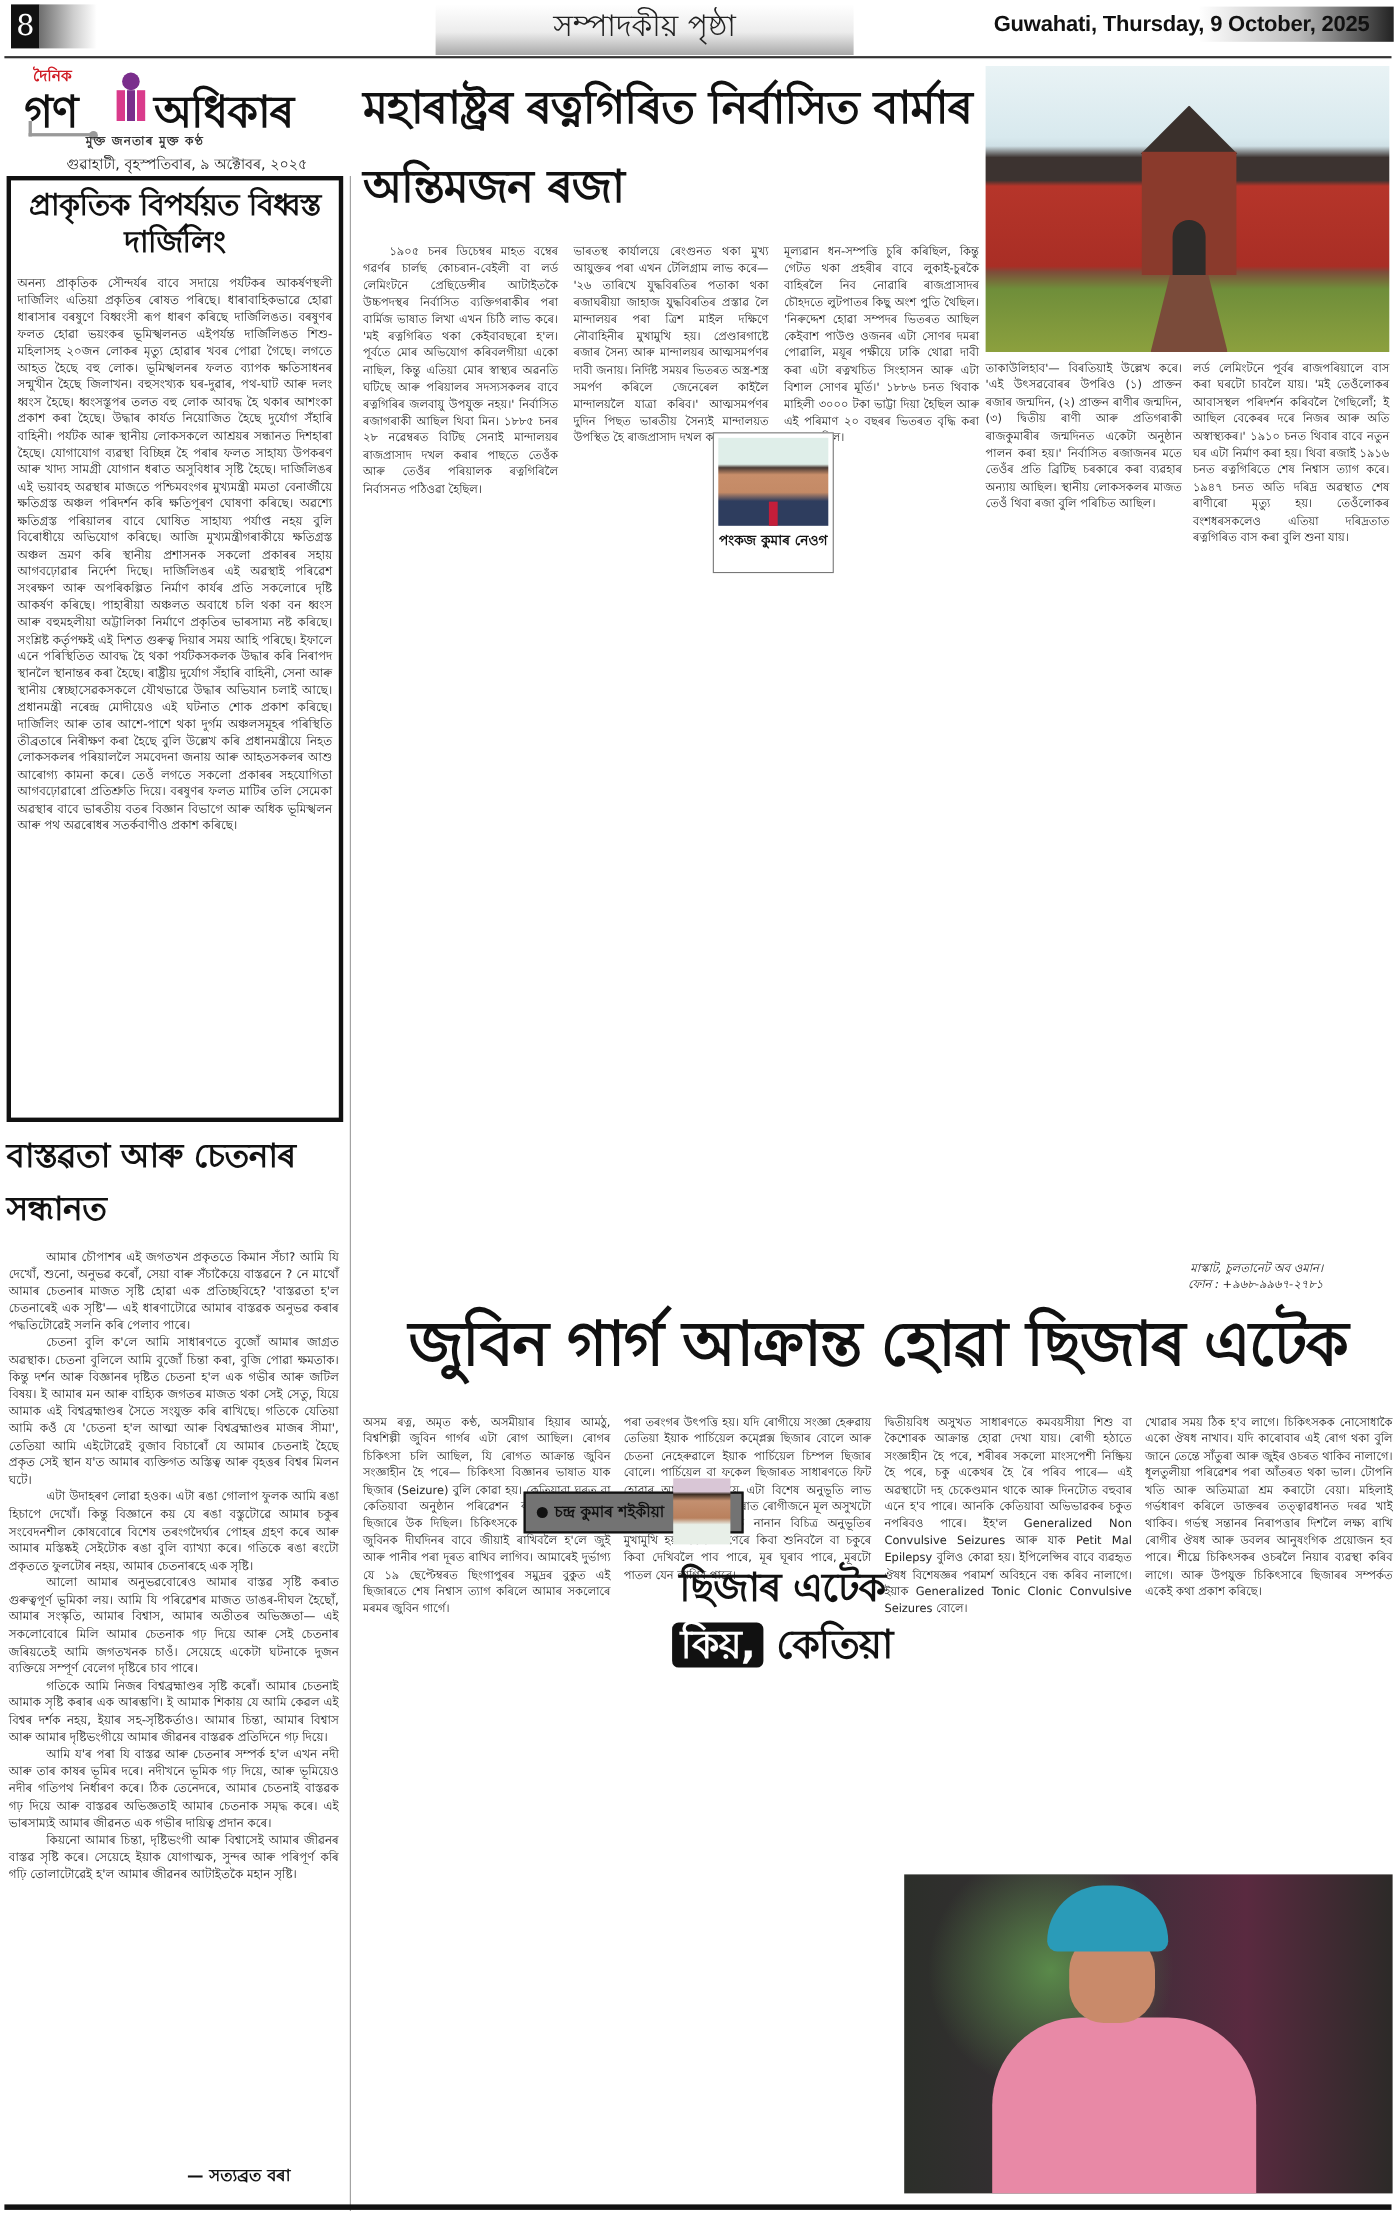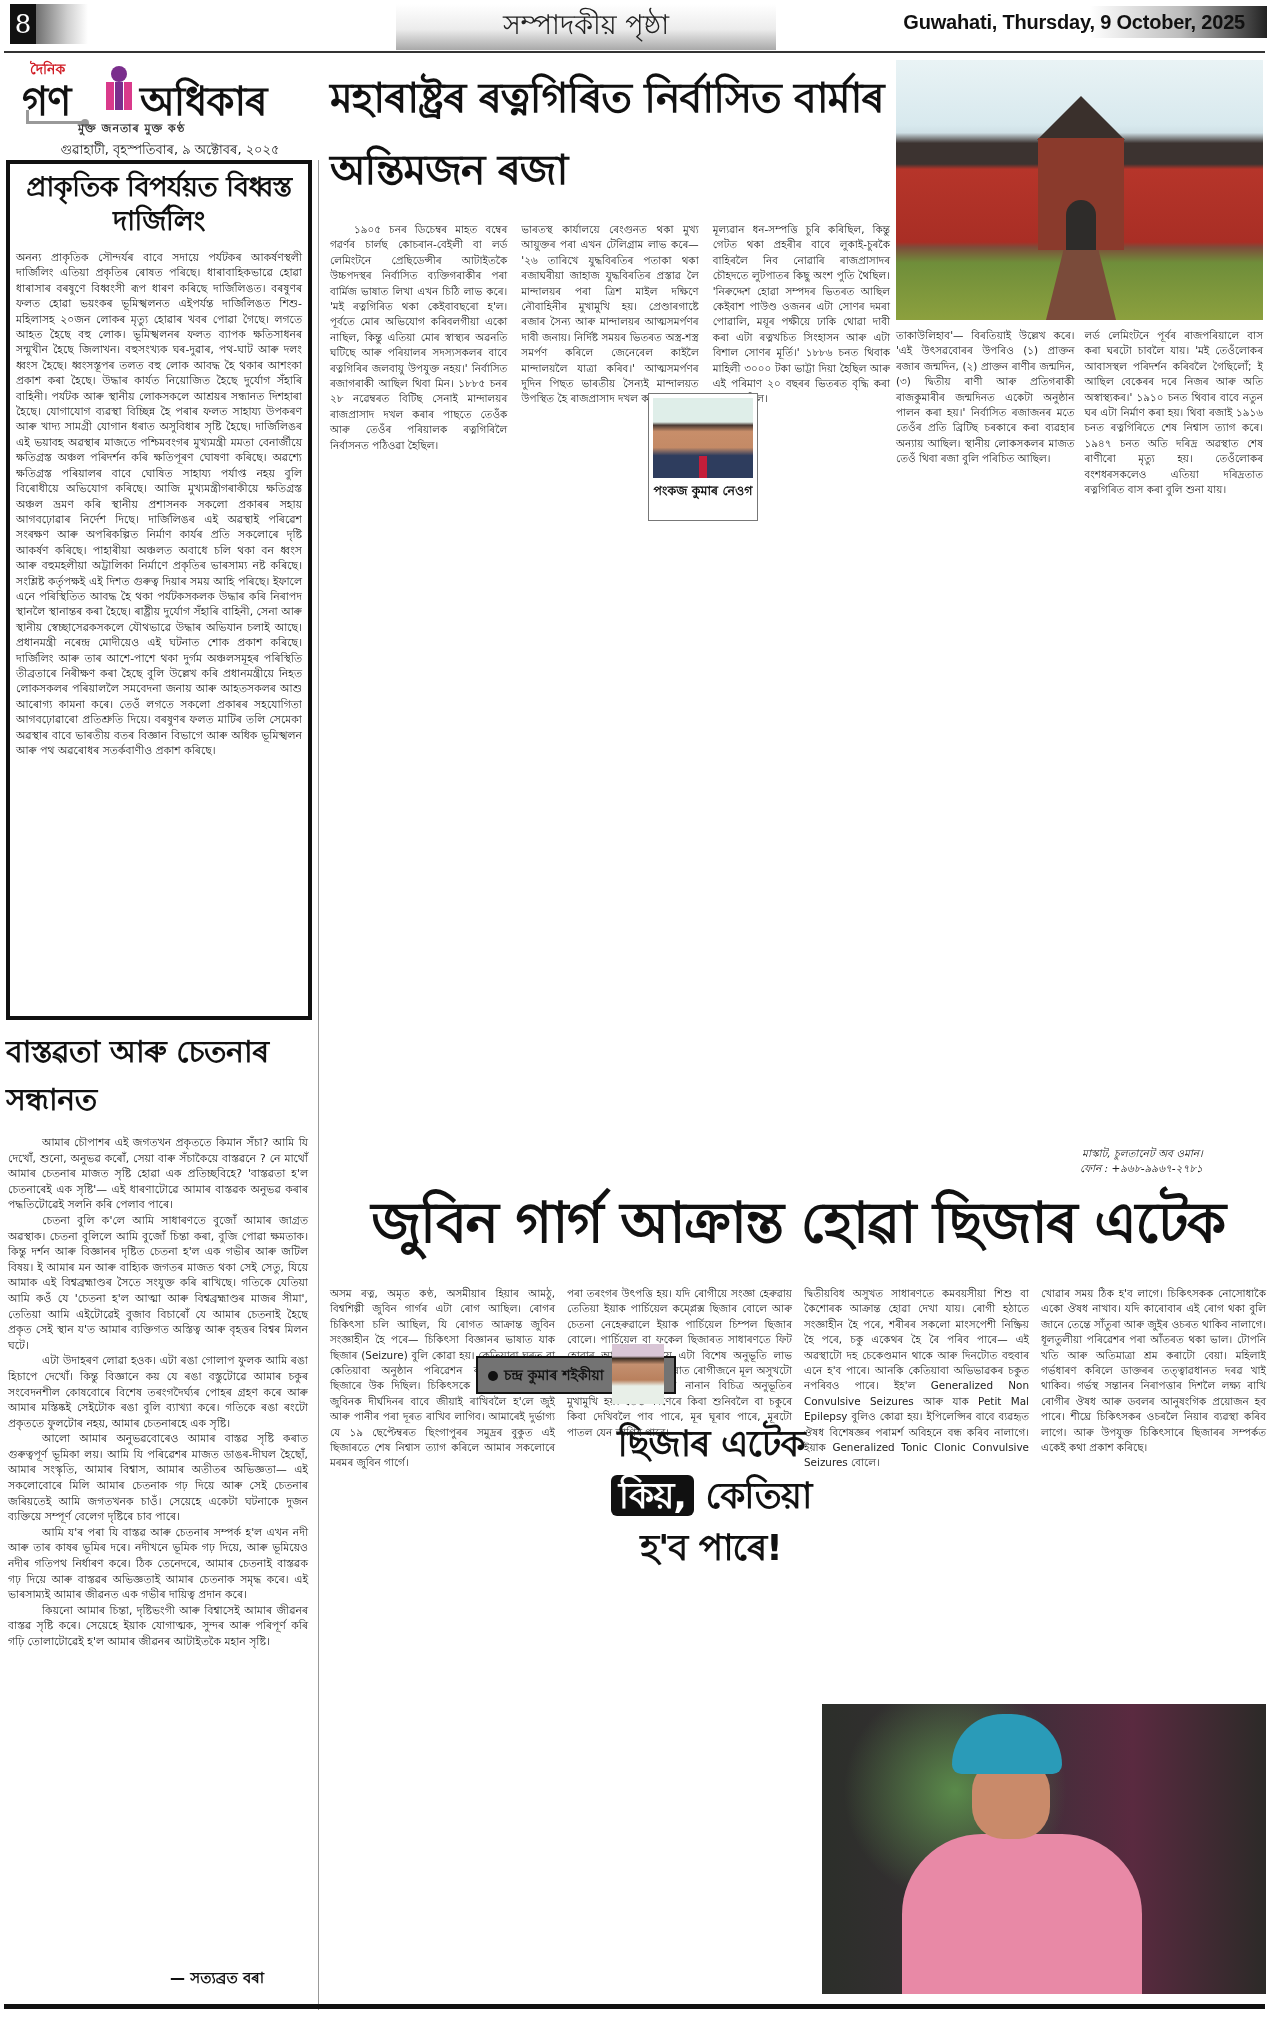--- a/index.html
+++ b/index.html
@@ -152,20 +152,21 @@
   <div class="editorial-title">প্ৰাকৃতিক বিপৰ্যয়ত বিধ্বস্ত দাৰ্জিলিং</div>
   <div class="editorial-body">অনন্য প্ৰাকৃতিক সৌন্দৰ্যৰ বাবে সদায়ে পৰ্যটকৰ আকৰ্ষণস্থলী দাৰ্জিলিং এতিয়া প্ৰকৃতিৰ ৰোষত পৰিছে। ধাৰাবাহিকভাৱে হোৱা ধাৰাসাৰ বৰষুণে বিধ্বংসী ৰূপ ধাৰণ কৰিছে দাৰ্জিলিঙত। বৰষুণৰ ফলত হোৱা ভয়ংকৰ ভূমিস্খলনত এইপৰ্যন্ত দাৰ্জিলিঙত শিশু-মহিলাসহ ২০জন লোকৰ মৃত্যু হোৱাৰ খবৰ পোৱা গৈছে। লগতে আহত হৈছে বহু লোক। ভূমিস্খলনৰ ফলত ব্যাপক ক্ষতিসাধনৰ সন্মুখীন হৈছে জিলাখন। বহুসংখ্যক ঘৰ-দুৱাৰ, পথ-ঘাট আৰু দলং ধ্বংস হৈছে। ধ্বংসস্তূপৰ তলত বহু লোক আবদ্ধ হৈ থকাৰ আশংকা প্ৰকাশ কৰা হৈছে। উদ্ধাৰ কাৰ্যত নিয়োজিত হৈছে দুৰ্যোগ সঁহাৰি বাহিনী। পৰ্যটক আৰু স্থানীয় লোকসকলে আশ্ৰয়ৰ সন্ধানত দিশহাৰা হৈছে। যোগাযোগ ব্যৱস্থা বিচ্ছিন্ন হৈ পৰাৰ ফলত সাহায্য উপকৰণ আৰু খাদ্য সামগ্ৰী যোগান ধৰাত অসুবিধাৰ সৃষ্টি হৈছে। দাৰ্জিলিঙৰ এই ভয়াবহ অৱস্থাৰ মাজতে পশ্চিমবংগৰ মুখ্যমন্ত্ৰী মমতা বেনাৰ্জীয়ে ক্ষতিগ্ৰস্ত অঞ্চল পৰিদৰ্শন কৰি ক্ষতিপূৰণ ঘোষণা কৰিছে। অৱশ্যে ক্ষতিগ্ৰস্ত পৰিয়ালৰ বাবে ঘোষিত সাহায্য পৰ্যাপ্ত নহয় বুলি বিৰোধীয়ে অভিযোগ কৰিছে। আজি মুখ্যমন্ত্ৰীগৰাকীয়ে ক্ষতিগ্ৰস্ত অঞ্চল ভ্ৰমণ কৰি স্থানীয় প্ৰশাসনক সকলো প্ৰকাৰৰ সহায় আগবঢ়োৱাৰ নিৰ্দেশ দিছে। দাৰ্জিলিঙৰ এই অৱস্থাই পৰিৱেশ সংৰক্ষণ আৰু অপৰিকল্পিত নিৰ্মাণ কাৰ্যৰ প্ৰতি সকলোৰে দৃষ্টি আকৰ্ষণ কৰিছে। পাহাৰীয়া অঞ্চলত অবাধে চলি থকা বন ধ্বংস আৰু বহুমহলীয়া অট্টালিকা নিৰ্মাণে প্ৰকৃতিৰ ভাৰসাম্য নষ্ট কৰিছে। সংশ্লিষ্ট কৰ্তৃপক্ষই এই দিশত গুৰুত্ব দিয়াৰ সময় আহি পৰিছে। ইফালে এনে পৰিস্থিতিত আবদ্ধ হৈ থকা পৰ্যটকসকলক উদ্ধাৰ কৰি নিৰাপদ স্থানলৈ স্থানান্তৰ কৰা হৈছে। ৰাষ্ট্ৰীয় দুৰ্যোগ সঁহাৰি বাহিনী, সেনা আৰু স্থানীয় স্বেচ্ছাসেৱকসকলে যৌথভাৱে উদ্ধাৰ অভিযান চলাই আছে। প্ৰধানমন্ত্ৰী নৰেন্দ্ৰ মোদীয়েও এই ঘটনাত শোক প্ৰকাশ কৰিছে। দাৰ্জিলিং আৰু তাৰ আশে-পাশে থকা দুৰ্গম অঞ্চলসমূহৰ পৰিস্থিতি তীব্ৰতাৰে নিৰীক্ষণ কৰা হৈছে বুলি উল্লেখ কৰি প্ৰধানমন্ত্ৰীয়ে নিহত লোকসকলৰ পৰিয়াললৈ সমবেদনা জনায় আৰু আহতসকলৰ আশু আৰোগ্য কামনা কৰে। তেওঁ লগতে সকলো প্ৰকাৰৰ সহযোগিতা আগবঢ়োৱাৰো প্ৰতিশ্ৰুতি দিয়ে। বৰষুণৰ ফলত মাটিৰ তলি সেমেকা অৱস্থাৰ বাবে ভাৰতীয় বতৰ বিজ্ঞান বিভাগে আৰু অধিক ভূমিস্খলন আৰু পথ অৱৰোধৰ সতৰ্কবাণীও প্ৰকাশ কৰিছে।</div>
 </div>
 
 <div class="abs head-left">বাস্তৱতা আৰু চেতনাৰ সন্ধানত</div>
 <div class="abs article-left">
   <p>আমাৰ চৌপাশৰ এই জগতখন প্ৰকৃততে কিমান সঁচা? আমি যি দেখোঁ, শুনো, অনুভৱ কৰোঁ, সেয়া বাৰু সঁচাকৈয়ে বাস্তৱনে ? নে মাথোঁ আমাৰ চেতনাৰ মাজত সৃষ্টি হোৱা এক প্ৰতিচ্ছবিহে? 'বাস্তৱতা হ'ল চেতনাৰেই এক সৃষ্টি'— এই ধাৰণাটোৱে আমাৰ বাস্তৱক অনুভৱ কৰাৰ পদ্ধতিটোৱেই সলনি কৰি পেলাব পাৰে।</p>
   <p>চেতনা বুলি ক'লে আমি সাধাৰণতে বুজোঁ আমাৰ জাগ্ৰত অৱস্থাক। চেতনা বুলিলে আমি বুজোঁ চিন্তা কৰা, বুজি পোৱা ক্ষমতাক। কিন্তু দৰ্শন আৰু বিজ্ঞানৰ দৃষ্টিত চেতনা হ'ল এক গভীৰ আৰু জটিল বিষয়। ই আমাৰ মন আৰু বাহ্যিক জগতৰ মাজত থকা সেই সেতু, যিয়ে আমাক এই বিশ্বব্ৰহ্মাণ্ডৰ সৈতে সংযুক্ত কৰি ৰাখিছে। গতিকে যেতিয়া আমি কওঁ যে 'চেতনা হ'ল আত্মা আৰু বিশ্বব্ৰহ্মাণ্ডৰ মাজৰ সীমা', তেতিয়া আমি এইটোৱেই বুজাব বিচাৰোঁ যে আমাৰ চেতনাই হৈছে প্ৰকৃত সেই স্থান য'ত আমাৰ ব্যক্তিগত অস্তিত্ব আৰু বৃহত্তৰ বিশ্বৰ মিলন ঘটে।</p>
   <p>এটা উদাহৰণ লোৱা হওক। এটা ৰঙা গোলাপ ফুলক আমি ৰঙা হিচাপে দেখোঁ। কিন্তু বিজ্ঞানে কয় যে ৰঙা বস্তুটোৱে আমাৰ চকুৰ সংবেদনশীল কোষবোৰে বিশেষ তৰংগদৈৰ্ঘ্যৰ পোহৰ গ্ৰহণ কৰে আৰু আমাৰ মস্তিষ্কই সেইটোক ৰঙা বুলি ব্যাখ্যা কৰে। গতিকে ৰঙা ৰংটো প্ৰকৃততে ফুলটোৰ নহয়, আমাৰ চেতনাৰহে এক সৃষ্টি।</p>
   <p>আলো আমাৰ অনুভৱবোৰেও আমাৰ বাস্তৱ সৃষ্টি কৰাত গুৰুত্বপূৰ্ণ ভূমিকা লয়। আমি যি পৰিৱেশৰ মাজত ডাঙৰ-দীঘল হৈছোঁ, আমাৰ সংস্কৃতি, আমাৰ বিশ্বাস, আমাৰ অতীতৰ অভিজ্ঞতা— এই সকলোবোৰে মিলি আমাৰ চেতনাক গঢ় দিয়ে আৰু সেই চেতনাৰ জৰিয়তেই আমি জগতখনক চাওঁ। সেয়েহে একেটা ঘটনাকে দুজন ব্যক্তিয়ে সম্পূৰ্ণ বেলেগ দৃষ্টিৰে চাব পাৰে।</p>
+  <p>গতিকে আমি নিজৰ বিশ্বব্ৰহ্মাণ্ডৰ সৃষ্টি কৰোঁ। আমাৰ চেতনাই আমাক সৃষ্টি কৰাৰ এক আৰম্ভণি। ই আমাক শিকায় যে আমি কেৱল এই বিশ্বৰ দৰ্শক নহয়, ইয়াৰ সহ-সৃষ্টিকৰ্তাও। আমাৰ চিন্তা, আমাৰ বিশ্বাস আৰু আমাৰ দৃষ্টিভংগীয়ে আমাৰ জীৱনৰ বাস্তৱক প্ৰতিদিনে গঢ় দিয়ে।</p>
   <p>আমি য'ৰ পৰা যি বাস্তৱ আৰু চেতনাৰ সম্পৰ্ক হ'ল এখন নদী আৰু তাৰ কাষৰ ভূমিৰ দৰে। নদীখনে ভূমিক গঢ় দিয়ে, আৰু ভূমিয়েও নদীৰ গতিপথ নিৰ্ধাৰণ কৰে। ঠিক তেনেদৰে, আমাৰ চেতনাই বাস্তৱক গঢ় দিয়ে আৰু বাস্তৱৰ অভিজ্ঞতাই আমাৰ চেতনাক সমৃদ্ধ কৰে। এই ভাৰসাম্যই আমাৰ জীৱনত এক গভীৰ দায়িত্ব প্ৰদান কৰে।</p>
   <p>কিয়নো আমাৰ চিন্তা, দৃষ্টিভংগী আৰু বিশ্বাসেই আমাৰ জীৱনৰ বাস্তৱ সৃষ্টি কৰে। সেয়েহে ইয়াক যোগাত্মক, সুন্দৰ আৰু পৰিপূৰ্ণ কৰি গঢ়ি তোলাটোৱেই হ'ল আমাৰ জীৱনৰ আটাইতকৈ মহান সৃষ্টি।</p>
 </div>
 <div class="abs byline-left">— সত্যব্ৰত বৰা</div>
 <div class="abs left-col-rule"></div>
 
 <div class="abs main-headline">মহাৰাষ্ট্ৰৰ ৰত্নগিৰিত নিৰ্বাসিত বাৰ্মাৰ অন্তিমজন ৰজা</div>
 <div class="abs building-photo" title="ৰত্নগিৰিৰ থিবা ৰাজপ্ৰাসাদ">
   <div class="roof"></div>
     <div class="tower"></div>
@@ -219,21 +220,20 @@
   <span class="dot"></span><span>চন্দ্ৰ কুমাৰ শইকীয়া</span>
 </div>
 <div class="abs author-photo-2"></div>
 
 <div class="abs sub-headline">
   <div class="l1">ছিজাৰ এটেক</div>
   <div class="l2">
     <span class="inv">কিয়,</span>
     <span>কেতিয়া</span>
   </div>
-  <div class="l3">হ'ব পাৰে!</div>
 </div>
 
 <div class="abs zubeen-photo" title="জুবিন গাৰ্গ">
   <div class="shirt"></div>
     <div class="face"></div>
     <div class="hat"></div>
 </div>
 
 <div class="abs bottom-rule"></div>
 

